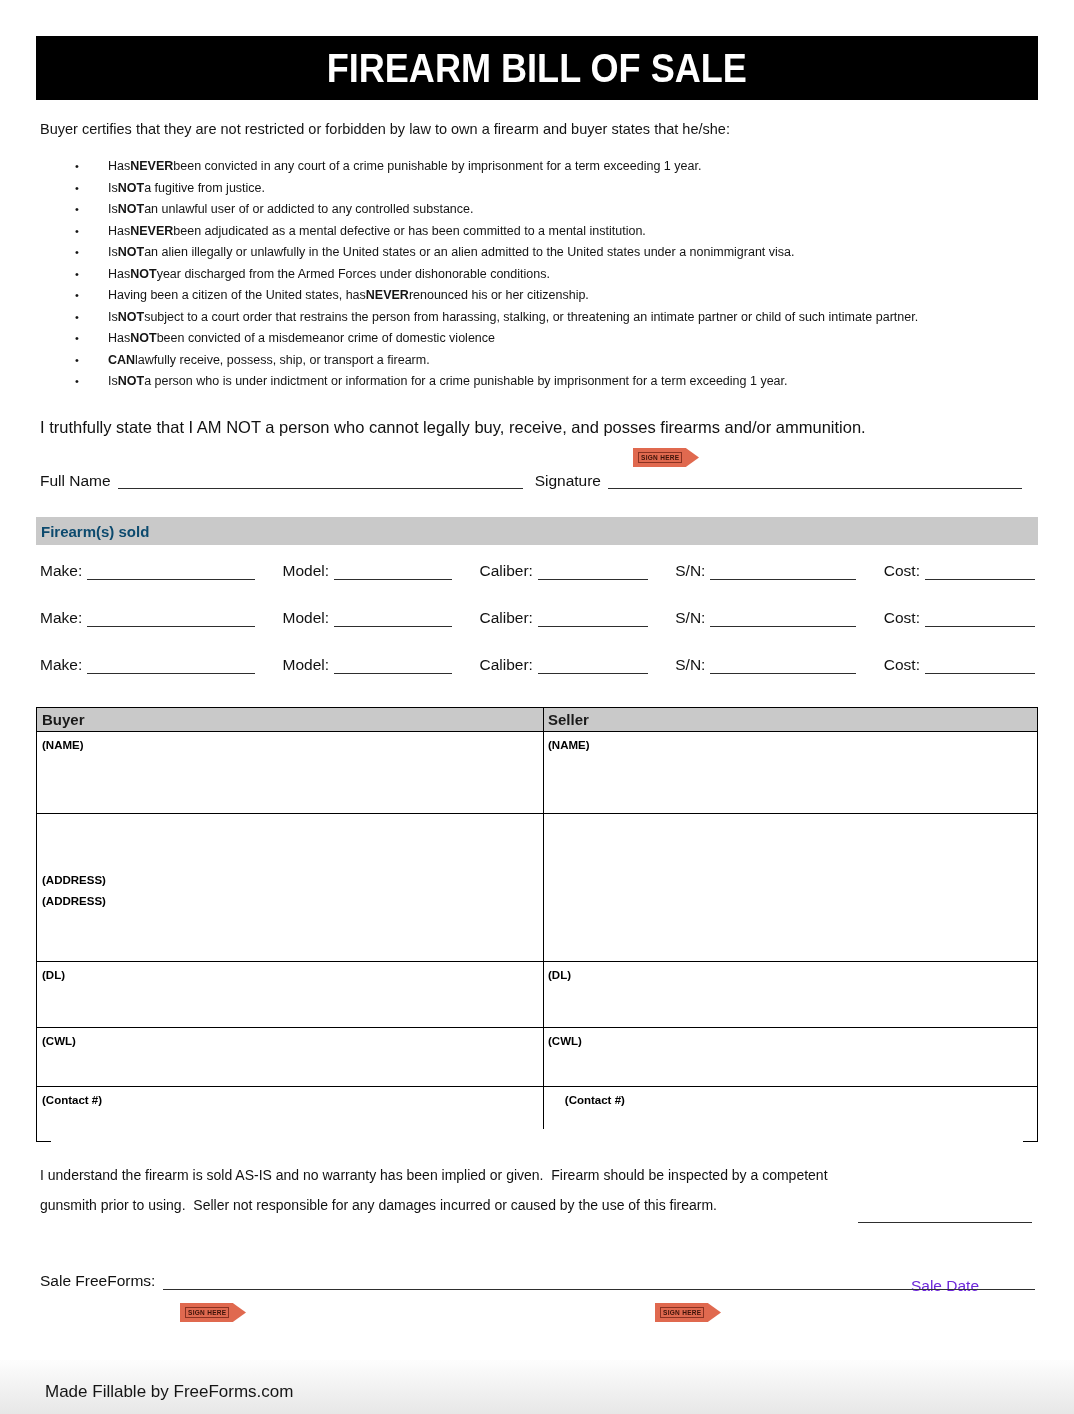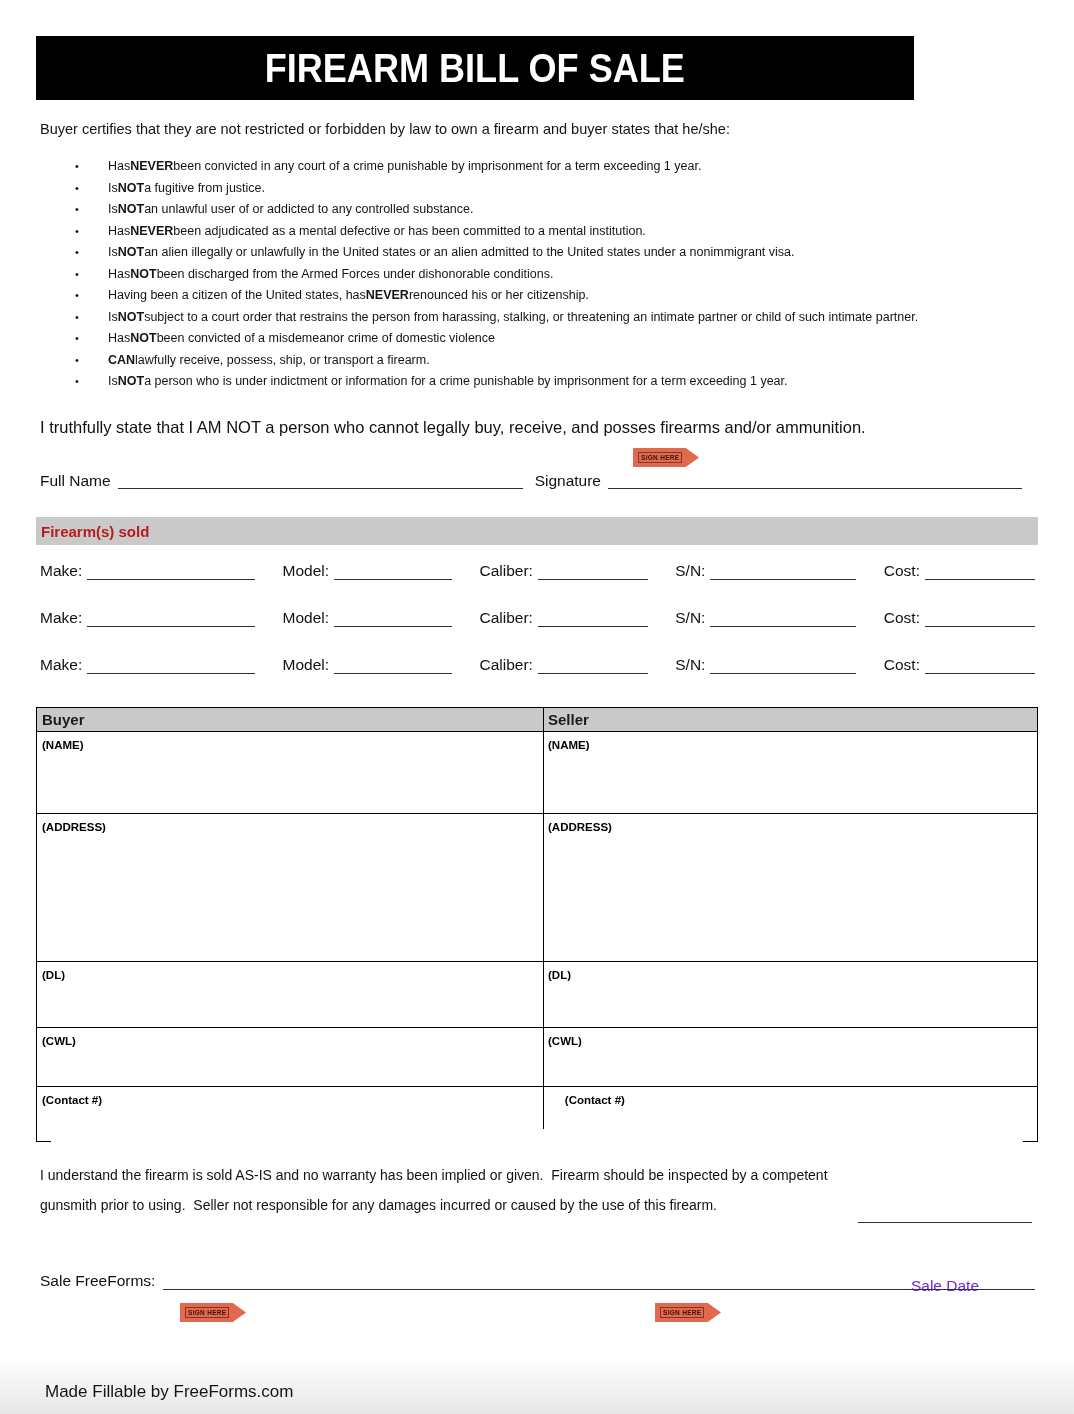--- a/index.html
+++ b/index.html
@@ -16,21 +16,21 @@
   .page{
     position:relative;
     width:1074px;height:1414px;
     background:#ffffff;
     font-family:"Liberation Sans","DejaVu Sans",sans-serif;
     color:#1a1a1a;
     overflow:hidden;
   }
   
   .header-bar{
-    position:absolute;left:36px;top:36px;width:878px;height:64px;
+    position:absolute;left:36px;top:36px;width:1002px;height:64px;
     background:var(--header-bg);
     display:flex;align-items:center;justify-content:center;
   }
   .header-bar .title{
     color:#ffffff;font-size:41px;font-weight:bold;
     transform:scaleX(.88);letter-spacing:0;white-space:nowrap;
   }
   
   .intro{
     position:absolute;left:40px;top:119px;width:1000px;
@@ -75,21 +75,21 @@
     display:flex;align-items:flex-start;
   }
   .name-row .lbl{margin-right:7px;}
   .name-row .line-a{width:405px;margin-right:12px;}
   .name-row .line-b{flex:1;}
   
   .section-bar{
     position:absolute;left:36px;top:517px;width:1002px;height:28px;
     background:var(--section-bg);
     display:flex;align-items:center;
-    font-size:15px;font-weight:bold;color:#b91c1c;padding-left:5px;
+    font-size:15px;font-weight:bold;color:#0c4a6e;padding-left:5px;
   }
   .firearm-row{
     position:absolute;left:40px;width:995px;
     display:flex;justify-content:space-between;align-items:flex-end;
   }
   .firearm-row .field{display:flex;align-items:flex-end;}
   .firearm-row .lbl{margin-right:5px;font-size:15.5px;}
   .fr-0{top:562px;} .fr-1{top:609px;} .fr-2{top:656px;}
   .fw-0{width:168px;} .fw-1{width:118px;} .fw-2{width:110px;}
   .fw-3{width:146px;} .fw-4{width:110px;}
@@ -178,21 +178,21 @@
       <li>
         <span class="marker">•</span>
         <span>Is </span>
         <b>NOT</b>
         <span> an alien illegally or unlawfully in the United states or an alien admitted to the United states under a nonimmigrant visa.</span>
       </li>
       <li>
         <span class="marker">•</span>
         <span>Has </span>
         <b>NOT</b>
-        <span> been discharged from the Armed Forces under dishonorable conditions.</span>
+        <span> year discharged from the Armed Forces under dishonorable conditions.</span>
       </li>
       <li>
         <span class="marker">•</span>
         <span>Having been a citizen of the United states, has </span>
         <b>NEVER</b>
         <span> renounced his or her citizenship.</span>
       </li>
       <li>
         <span class="marker">•</span>
         <span>Is </span>
@@ -306,21 +306,21 @@
     <div class="pt-tick l"></div>
     <div class="pt-tick r"></div>
   <div class="pt-row pt-header">
         <div class="pt-cell">Buyer</div>
         <div class="pt-cell">Seller</div>
       </div>
       <div class="pt-row" style="height: 82px;">
         <div class="pt-cell"><span class="cell-label">(NAME)</span></div>
         <div class="pt-cell"><span class="cell-label">(NAME)</span></div>
       </div>
-      <div class="pt-row" style="height: 148px;">
+      <div class="pt-row" style="height: 148px; flex-direction: column;">
         <div class="pt-cell"><span class="cell-label">(ADDRESS)</span></div>
         <div class="pt-cell"><span class="cell-label">(ADDRESS)</span></div>
       </div>
       <div class="pt-row" style="height: 66px;">
         <div class="pt-cell"><span class="cell-label">(DL)</span></div>
         <div class="pt-cell"><span class="cell-label">(DL)</span></div>
       </div>
       <div class="pt-row" style="height: 59px;">
         <div class="pt-cell"><span class="cell-label">(CWL)</span></div>
         <div class="pt-cell"><span class="cell-label">(CWL)</span></div>

